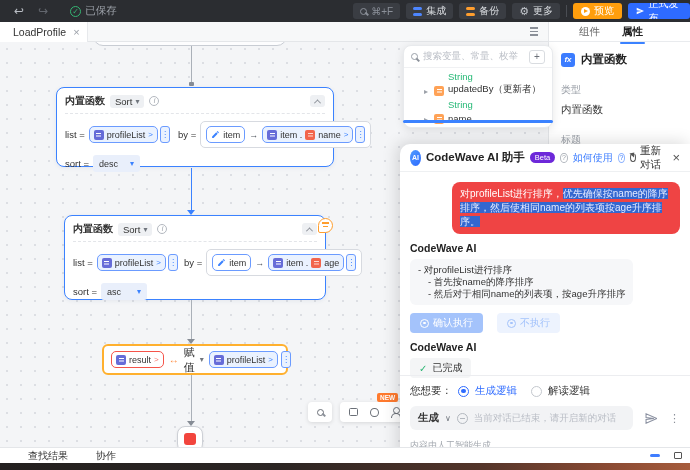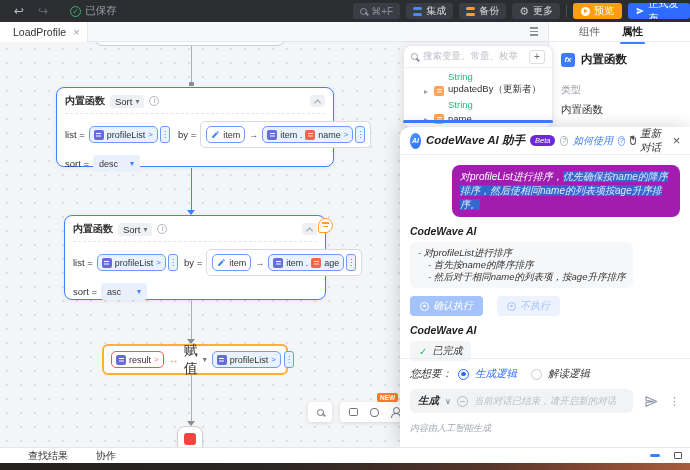--- a/index.html
+++ b/index.html
@@ -75,21 +75,21 @@
   .sort-chip { display:inline-flex; align-items:center; gap:12px; height:17px; background:#e9effb; border-radius:3px; padding:0 6px; font-size:9px; color:#333; }
 
   .comment-dot { position:absolute; width:15px; height:15px; background:#fff; border:1.5px solid #ff9e2e; border-radius:50% 50% 50% 2px; }
   .comment-dot i { display:block; width:7px; height:1.5px; background:#ff9e2e; margin:3px auto 0; }
   .comment-dot i + i { width:5px; margin-top:2px; }
 
   .assign-node { position:absolute; left:102px; top:302px; width:186px; height:31px; background:#fff; border:2px solid #ffb02e; border-radius:6px; display:flex; align-items:center; gap:5px; padding:0 7px; }
   .chip.red { border-color:#f5544a; background:#fff; width:62px; justify-content:space-between; }
   .chip.red .gt { color:#f5756d; }
   .swap { color:#ff8a3d; font-size:10px; }
-  .op-label { font-size:14px; color:#333; }
+  .op-label { font-size:11px; color:#333; }
 
   .end-node { position:absolute; left:177px; top:384px; width:26px; height:26px; background:#fff; border:1px solid #cdd0d6; border-radius:8px; display:flex; align-items:center; justify-content:center; box-shadow:0 1px 3px rgba(0,0,0,.08); }
   .end-node i { width:12px; height:12px; background:#f2453d; border-radius:3px; }
 
   .float-btn { position:absolute; background:#fff; border-radius:4px; box-shadow:0 1px 4px rgba(0,0,0,.12); display:flex; align-items:center; justify-content:center; color:#6b7078; }
   .float-group { position:absolute; background:#fff; border-radius:4px; box-shadow:0 1px 4px rgba(0,0,0,.12); display:flex; align-items:center; color:#6b7078; gap:12px; padding:0 9px; }
   .ic-monitor { width:11px; height:8px; border:1.3px solid #6b7078; border-radius:1.5px; }
   .ic-chat { width:10px; height:9px; border:1.3px solid #6b7078; border-radius:50%; position:relative; }
   .ic-person { width:10px; height:10px; position:relative; }
   .ic-person::before { content:""; position:absolute; left:2.5px; top:0; width:5px; height:5px; border:1.2px solid #6b7078; border-radius:50%; }
@@ -116,35 +116,35 @@
   .sb-tab.active::after { content:""; position:absolute; left:-2px; right:-2px; bottom:-5px; height:2px; background:#3b82ff; border-radius:1px; }
   .sb-body { padding:10px 12px; }
   .fx-row { display:flex; align-items:center; gap:6px; }
   .fx-icon { width:14px; height:14px; background:#3b7cff; border-radius:3px; color:#fff; font-size:8px; font-style:italic; font-weight:bold; display:flex; align-items:center; justify-content:center; }
   .fx-title { font-size:11.5px; font-weight:bold; color:#222; }
   .sb-label { margin-top:16px; font-size:10px; color:#9ba0a8; }
   .sb-value { margin-top:6px; font-size:10.5px; color:#333; }
   .sb-input { margin-top:6px; height:22px; border:1px solid #dcdfe4; border-radius:3px; }
 
   
-  .ai-panel { position:absolute; left:400px; top:127px; width:290px; height:320px; background:#fff; border-radius:10px 0 0 0; box-shadow:-3px -2px 16px rgba(0,0,0,.14); z-index:20;font-style:italic; }
+  .ai-panel { position:absolute; left:400px; top:144px; width:290px; height:320px; background:#fff; border-radius:10px 0 0 0; box-shadow:-3px -2px 16px rgba(0,0,0,.14); z-index:20; }
   .ai-header { height:28px; display:flex; align-items:center; gap:5px; padding:0 10px; border-bottom:1px solid #eef0f2; }
   .ai-avatar { width:16px; height:16px; border-radius:50%; background:linear-gradient(135deg,#4f9bff,#2e6bff); color:#fff; font-size:7px; font-weight:bold; display:flex; align-items:center; justify-content:center; }
   .ai-title { font-size:11.5px; font-weight:bold; color:#222; white-space:nowrap; }
   .beta-pill { background:#6d28d9; color:#fff; font-size:7.5px; border-radius:7px; padding:1px 5px; }
   .q-circle { width:10px; height:10px; border:1px solid #b3b8bf; border-radius:50%; color:#9aa0a8; font-size:7px; line-height:8px; text-align:center; }
   .howto { color:#3b7cff; font-size:10px; white-space:nowrap; }
   .q-circle.blue { border-color:#8fb4ff; color:#3b7cff; }
   .ai-header-right { margin-left:auto; display:flex; align-items:center; gap:10px; }
   .refresh { width:9px; height:9px; border:1.3px solid #555; border-radius:50%; border-top-color:transparent; position:relative; }
   .refresh::after { content:""; position:absolute; right:-1px; top:-2px; border-left:3px solid transparent; border-right:3px solid transparent; border-bottom:4px solid #555; transform:rotate(40deg); }
   .restart { display:flex; align-items:center; gap:4px; font-size:10.5px; color:#333; }
   .ai-close { font-size:13px; color:#555; }
   .ai-chat { padding:10px 10px 0 10px; }
-  .user-bubble { margin-left:auto; width:228px; background:#a21caf; color:#fff; border-radius:8px; padding:5px 8px; font-size:10px; line-height:14px; }
+  .user-bubble { margin-left:auto; width:228px; background:#ef4444; color:#fff; border-radius:8px; padding:5px 8px; font-size:10px; line-height:14px; }
   .sel { background:#3367cf; color:#e3eaff; }
   .bot-name { margin-top:8px; font-size:10.5px; font-weight:bold; color:#222; }
   .plan-card { margin-top:5px; background:#f6f7f9; border-radius:6px; padding:5px 8px; width:fit-content; max-width:262px; font-size:9.5px; line-height:12px; color:#333; }
   .plan-line { white-space:nowrap; }
   .plan-line.ind { padding-left:10px; }
   .btn-row { margin-top:8px; display:flex; align-items:center; gap:14px; }
   .exec-btn { display:flex; align-items:center; gap:4px; background:#a4c3fb; color:#fff; font-size:10px; border-radius:4px; padding:3px 10px; }
   .skip-btn { display:flex; align-items:center; gap:4px; background:#edf3fe; color:#a4c3fb; font-size:10px; border-radius:4px; padding:3px 10px; }
   .target-ic { width:9px; height:9px; border:1.2px solid currentColor; border-radius:50%; position:relative; }
   .target-ic::after { content:""; position:absolute; left:2.3px; top:2.3px; width:2.5px; height:2.5px; background:currentColor; border-radius:50%; }

